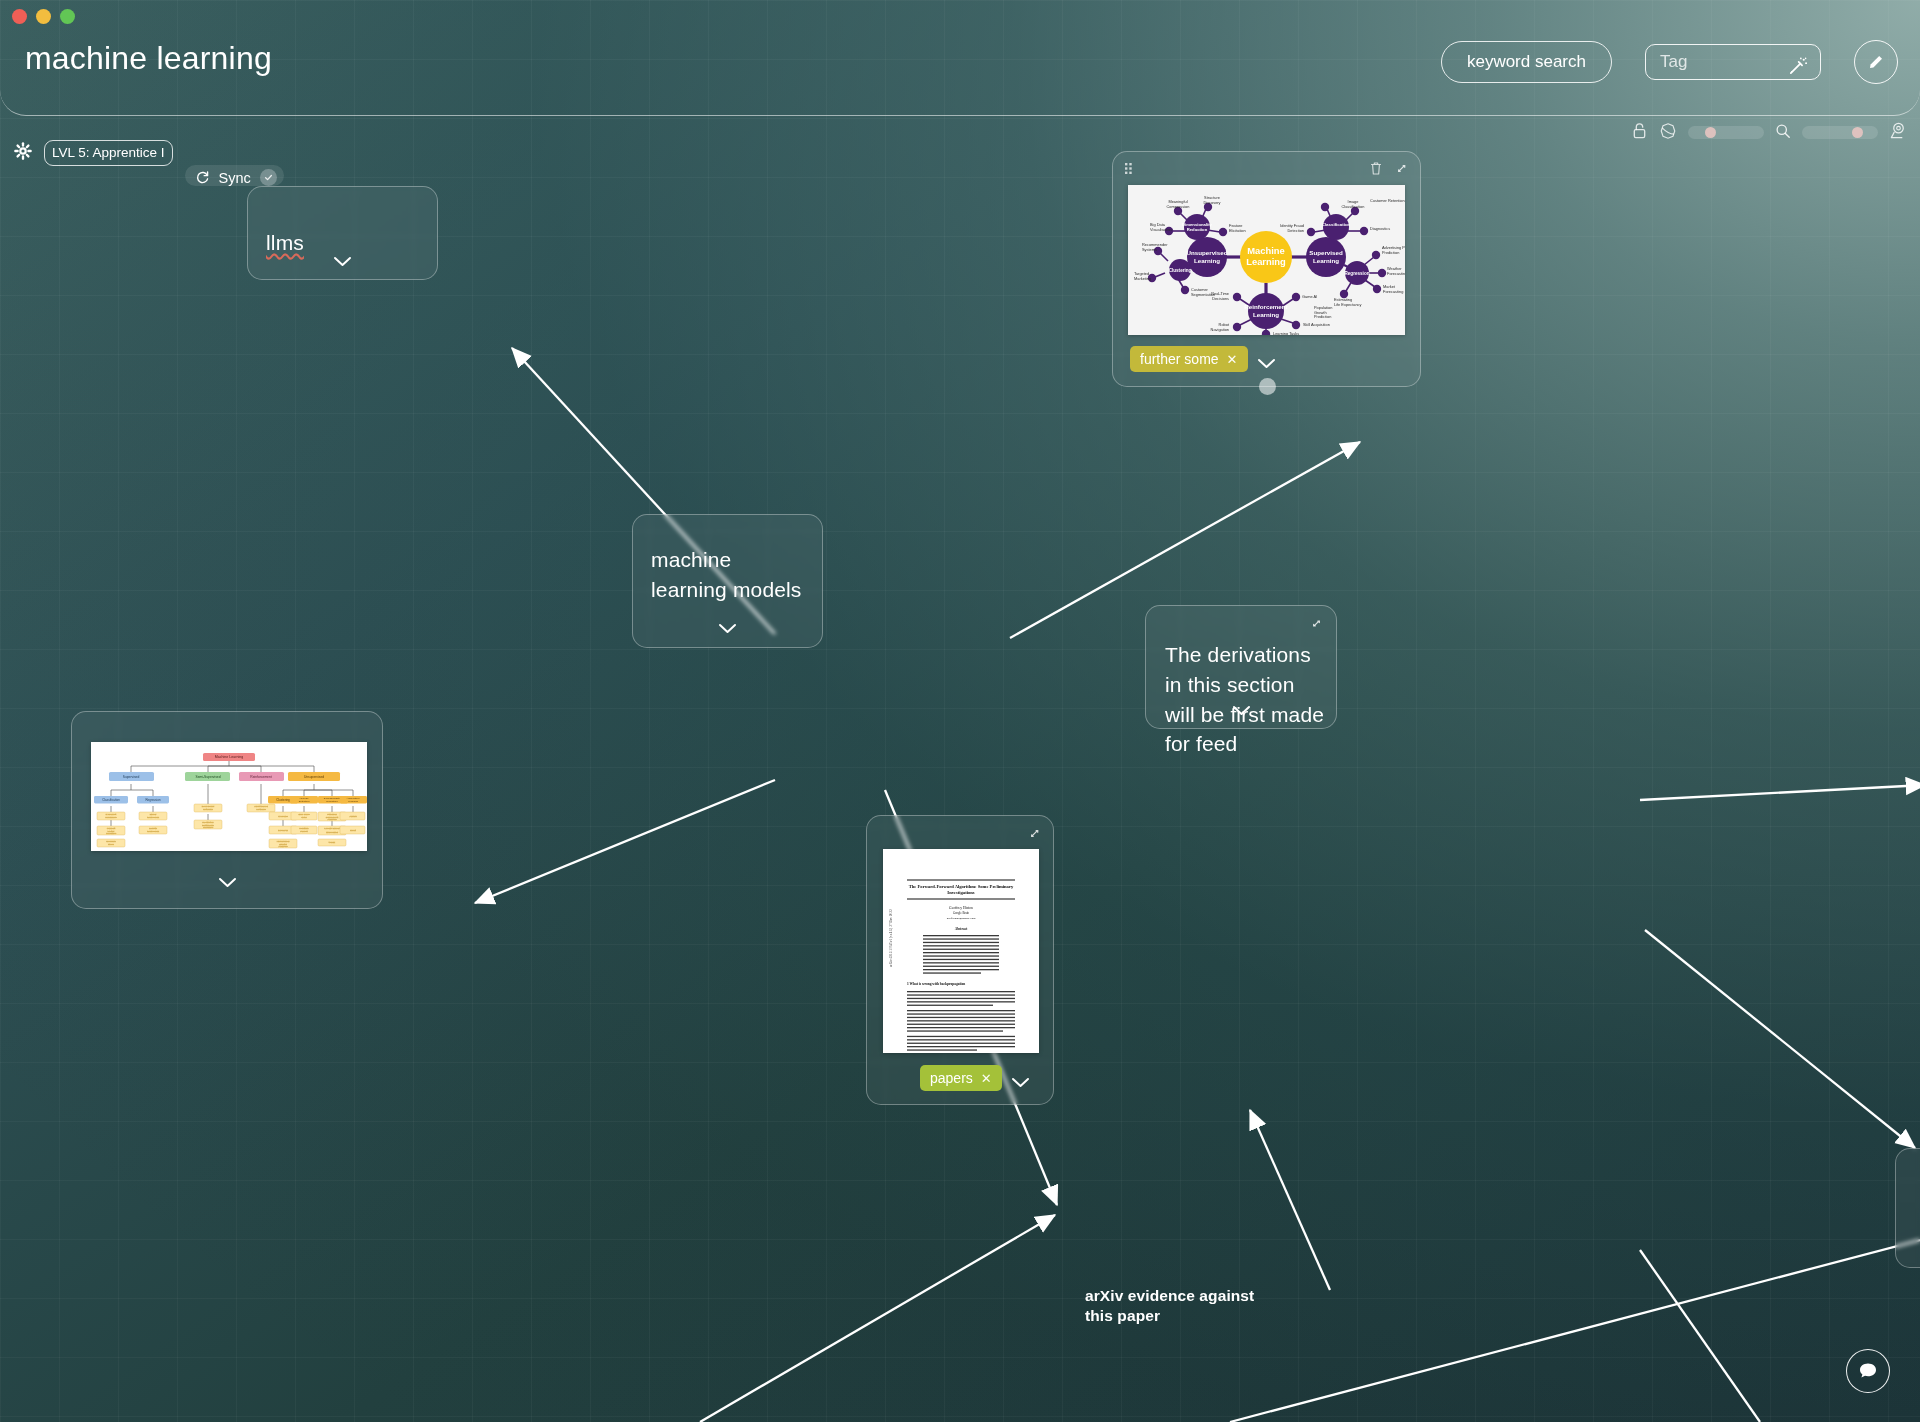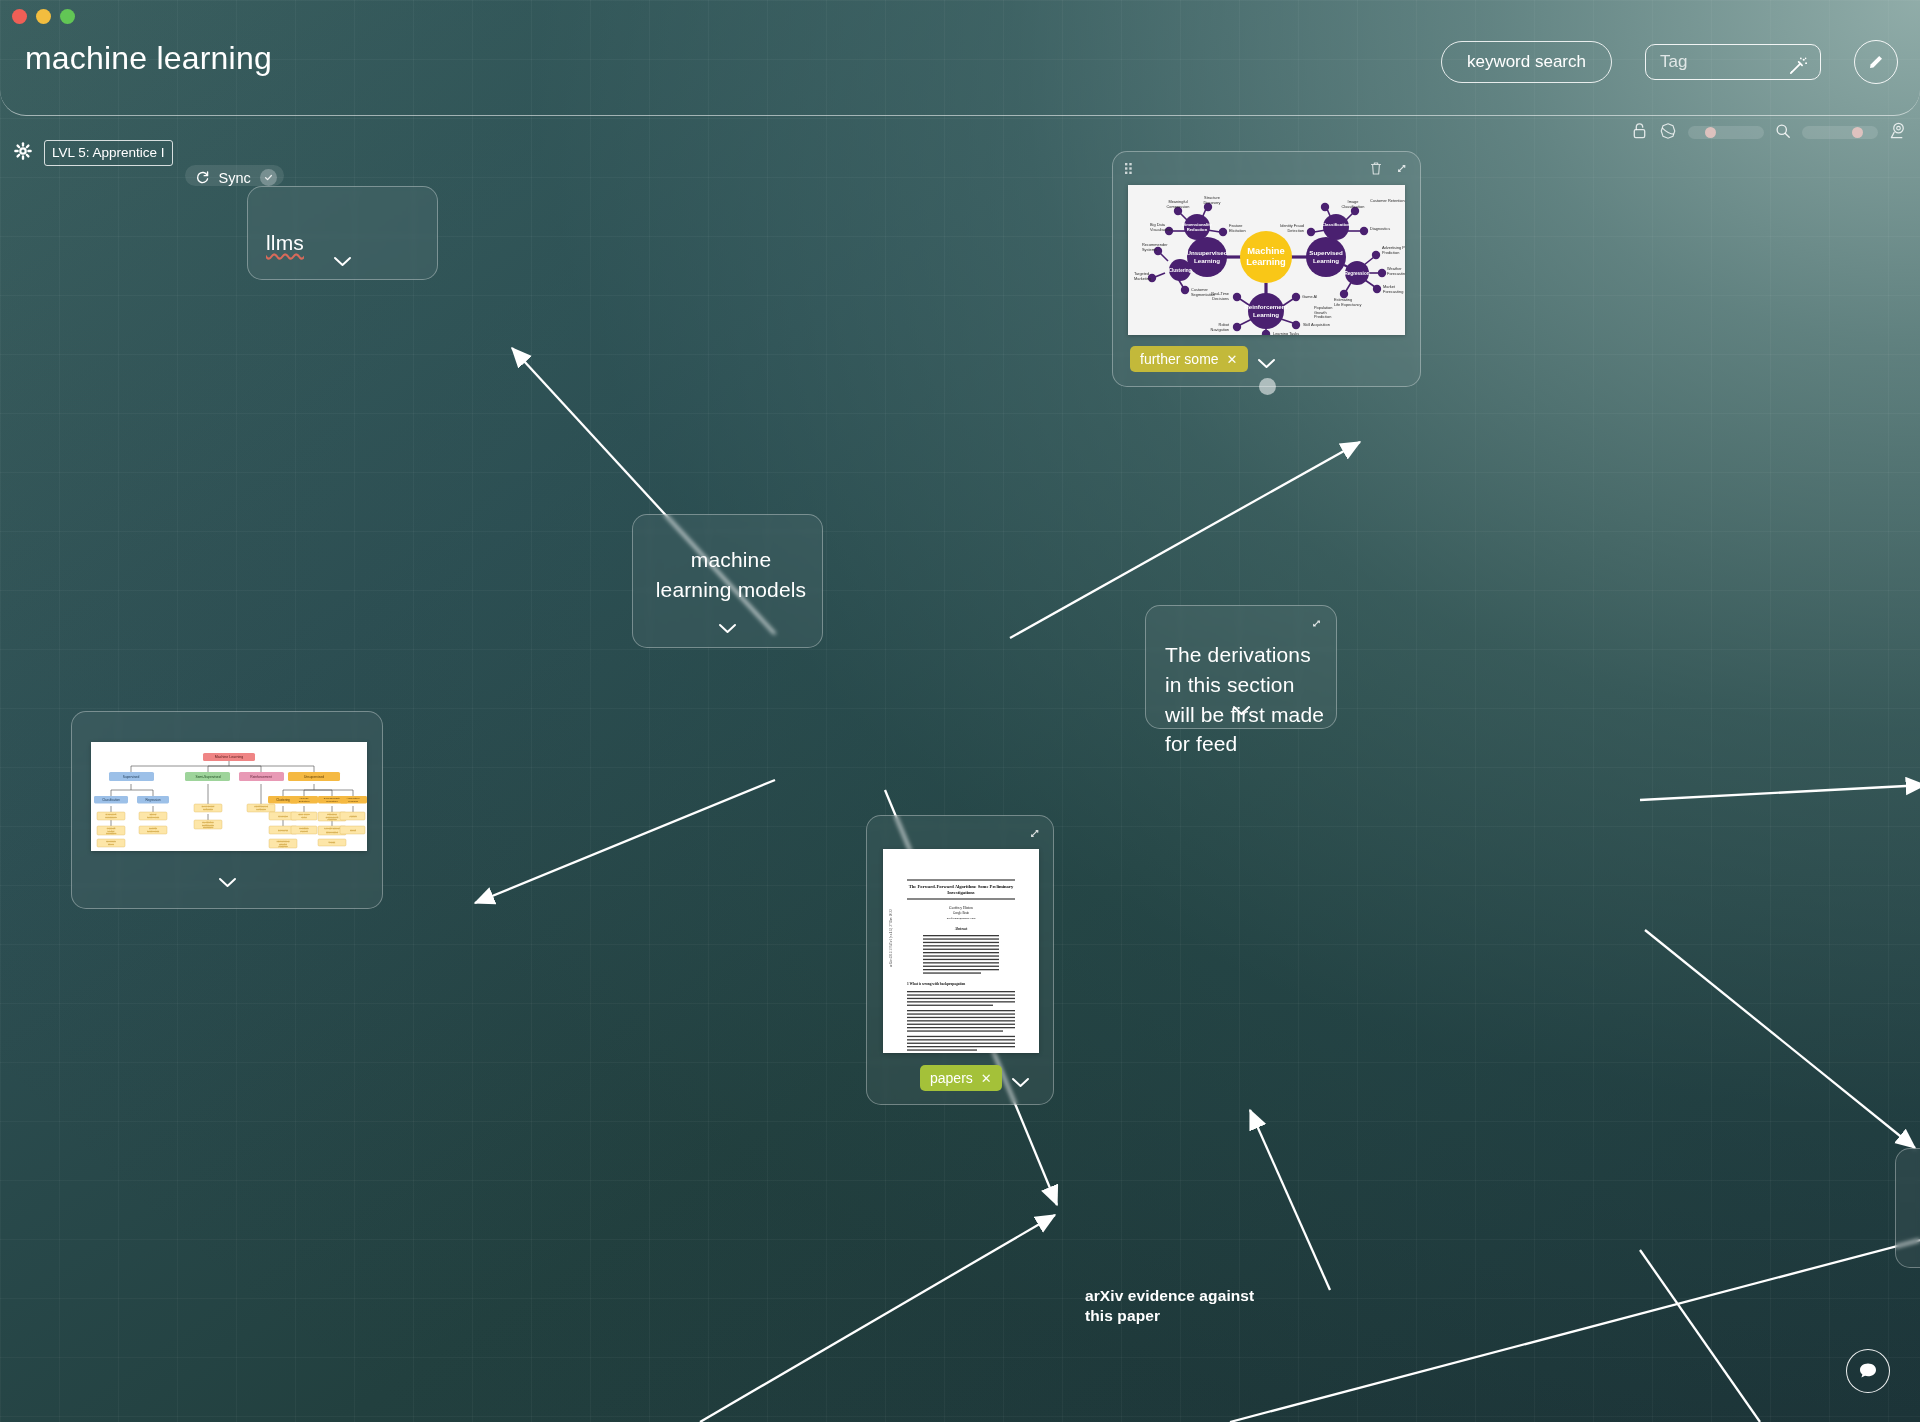--- a/index.html
+++ b/index.html
@@ -74,21 +74,21 @@
   #edit-btn{
     width:44px; height:44px; border-radius:50%;
     border:1.6px solid rgba(255,255,255,.9);
     display:flex; align-items:center; justify-content:center; cursor:pointer;
   }
 
   
   #subbar{ position:absolute; left:0; top:116px; width:1920px; height:46px; z-index:39; }
   #subbar-left{ position:absolute; left:14px; top:4px; display:flex; align-items:center; gap:12px; }
   #lvl-badge{
-    border:1.2px solid rgba(255,255,255,.8); border-radius:3px;
+    border:1.2px solid rgba(255,255,255,.8); border-radius:9px;
     padding:4px 7px; font-size:13.5px; color:#fff; line-height:1.25; white-space:nowrap;
   }
   #sync-pill{
     display:flex; align-items:center; gap:9px;
     background:rgba(255,255,255,.10); border-radius:13px;
     padding:4px 7px 0 10px; color:#fff; font-size:14.5px; white-space:nowrap;margin-top:45px;
   }
   #sync-toggle{
     width:17px; height:17px; border-radius:50%;
     background:rgba(255,255,255,.26); display:flex; align-items:center; justify-content:center;
@@ -201,21 +201,21 @@
 
   <div class="node" style="left:247px; top:186px; width:191px; height:94px;">
     <div class="node-text spell" style="position:absolute; left:18px; top:25px;">llms</div>
     <div class="chev" style="bottom:12px;">
       <svg width="19" height="11" viewBox="0 0 19 11">
         <path d="M2,2 L9.5,9 L17,2" stroke="#fff" stroke-width="2" fill="none" stroke-linecap="round" stroke-linejoin="round"></path>
       </svg>
     </div>
   </div>
 
-  <div class="node" style="left:632px; top:514px; width:191px; height:134px;text-align:center;">
+  <div class="node" style="left:632px; top:514px; width:191px; height:134px;">
     <div class="node-text" style="position:absolute; left:18px; top:30px; width:160px;">machine learning models</div>
     <div class="chev" style="bottom:13px;">
       <svg width="19" height="11" viewBox="0 0 19 11">
         <path d="M2,2 L9.5,9 L17,2" stroke="#fff" stroke-width="2" fill="none" stroke-linecap="round" stroke-linejoin="round"></path>
       </svg>
     </div>
   </div>
 
   <div class="node" style="left:1145px; top:605px; width:192px; height:124px;">
     <div class="card-icons" style="right:12px; top:10px;">

